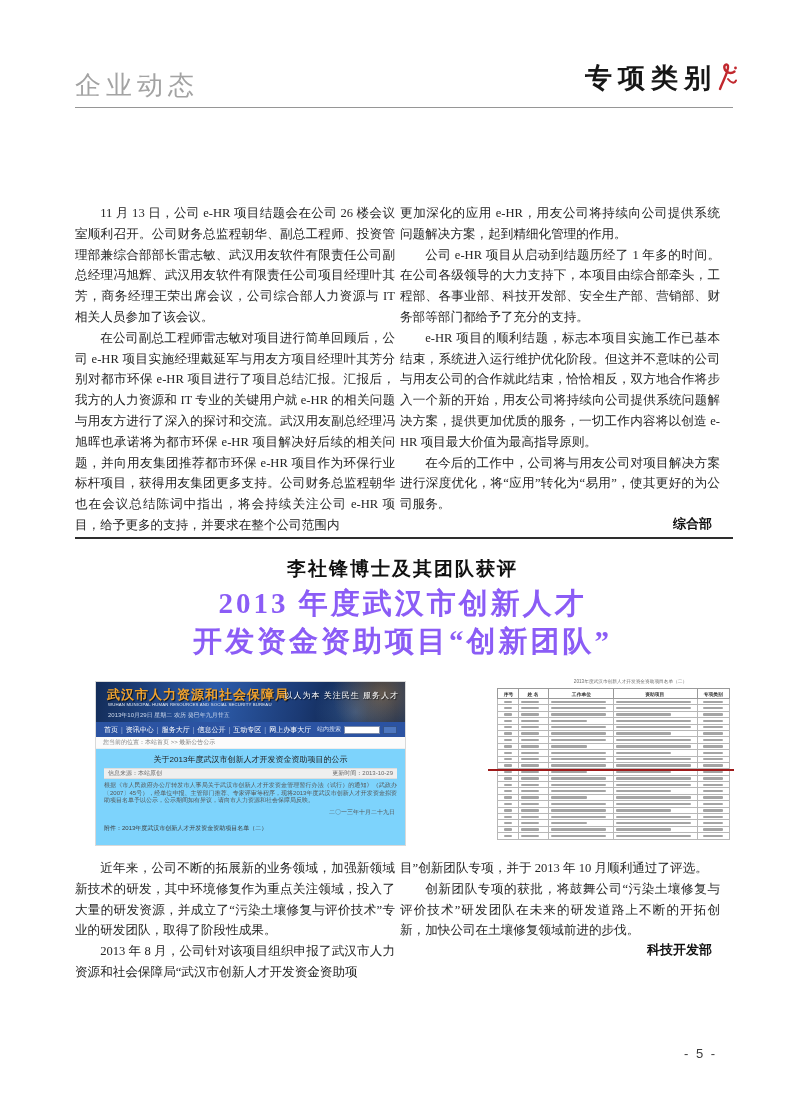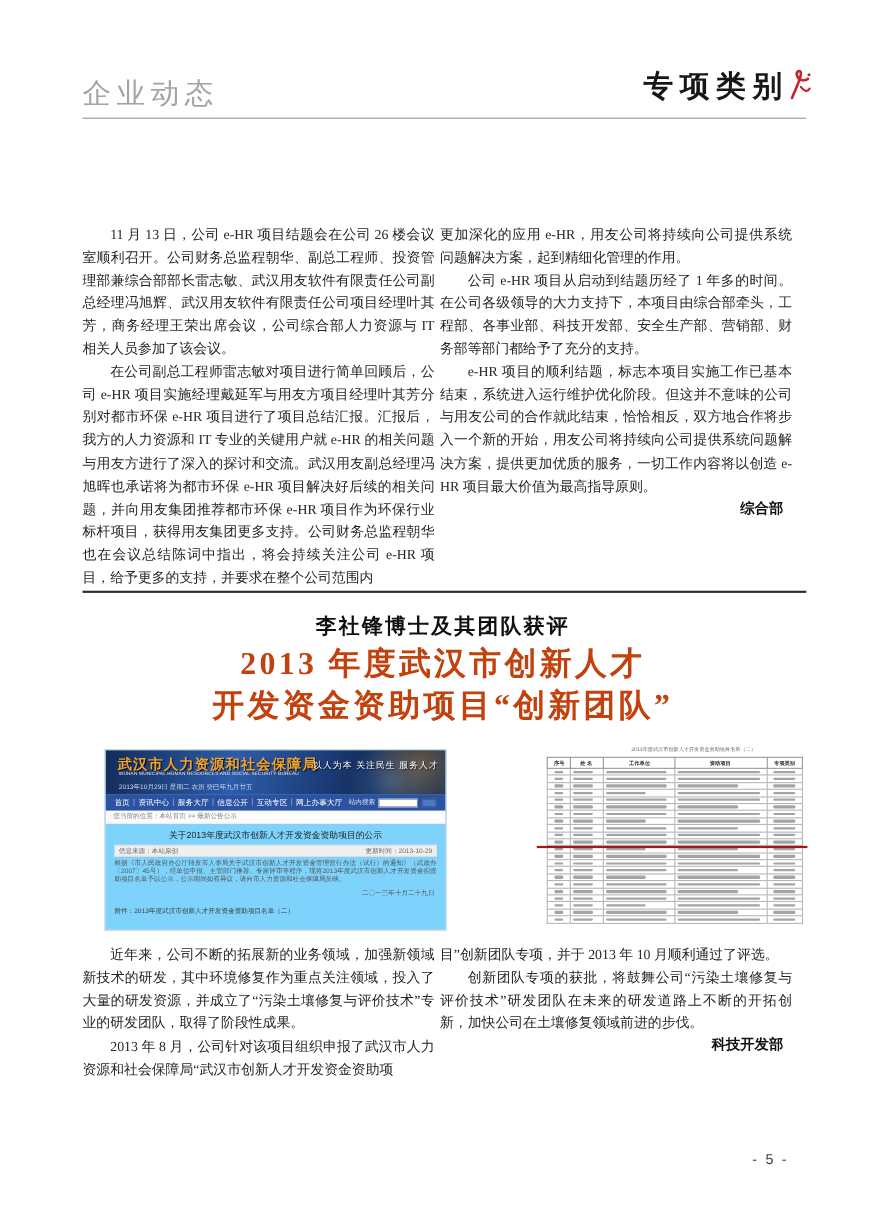--- a/index.html
+++ b/index.html
@@ -27,21 +27,21 @@
   .signature{font-family:Liberation Mono, monospace;font-weight:bold;text-align:right;
         padding-right:8px;margin-top:12px;text-indent:0;font-size:13px;color:#111}
 
   .article-divider{position:absolute;left:75px;top:537px;width:658px;height:2px;background:#2e2e2e}
 
   
   .a2-kicker{position:absolute;left:0;top:556px;width:100%;text-align:center;
         font-family:"Liberation Sans",sans-serif;font-weight:bold;font-size:19px;
         letter-spacing:2px;color:#101010}
   .a2-title{position:absolute;left:0;width:100%;text-align:center;font-weight:bold;
-        font-size:29px;letter-spacing:3px;color:#c2410c}
+        font-size:29px;letter-spacing:3px;color:#8b5cf6}
   .a2-title.l1{top:584px}
   .a2-title.l2{top:622px}
   .cols.a2{top:858px;width:658px}
 
   
   .web-shot{position:absolute;left:95px;top:681px;width:311px;height:165px;background:#7dd3fc;
         border:1px solid #d9d9d9;font-family:"Liberation Sans",sans-serif;overflow:hidden}
   .ws-banner{position:relative;height:40px;color:#fff;
         background:linear-gradient(100deg,#132c58 0%,#2d5cab 38%,#1b3a74 66%,#0a1c3c 88%,#122c57 100%)}
   .ws-banner:after{content:"";position:absolute;right:0;top:0;width:110px;height:100%;
@@ -117,20 +117,21 @@
   <div class="cols a1">
     <div class="col">
         <p>11 月 13 日，公司 e-HR 项目结题会在公司 26 楼会议室顺利召开。公司财务总监程朝华、副总工程师、投资管理部兼综合部部长雷志敏、武汉用友软件有限责任公司副总经理冯旭辉、武汉用友软件有限责任公司项目经理叶其芳，商务经理王荣出席会议，公司综合部人力资源与 IT 相关人员参加了该会议。</p>
         <p>在公司副总工程师雷志敏对项目进行简单回顾后，公司 e-HR 项目实施经理戴延军与用友方项目经理叶其芳分别对都市环保 e-HR 项目进行了项目总结汇报。汇报后，我方的人力资源和 IT 专业的关键用户就 e-HR 的相关问题与用友方进行了深入的探讨和交流。武汉用友副总经理冯旭晖也承诺将为都市环保 e-HR 项目解决好后续的相关问题，并向用友集团推荐都市环保 e-HR 项目作为环保行业标杆项目，获得用友集团更多支持。公司财务总监程朝华也在会议总结陈词中指出，将会持续关注公司 e-HR 项目，给予更多的支持，并要求在整个公司范围内</p>
       </div>
     <div class="col">
       <p class="no-indent">更加深化的应用 e-HR，用友公司将持续向公司提供系统问题解决方案，起到精细化管理的作用。</p>
       <div>
           <p>公司 e-HR 项目从启动到结题历经了 1 年多的时间。在公司各级领导的大力支持下，本项目由综合部牵头，工程部、各事业部、科技开发部、安全生产部、营销部、财务部等部门都给予了充分的支持。</p>
           <p>e-HR 项目的顺利结题，标志本项目实施工作已基本结束，系统进入运行维护优化阶段。但这并不意味的公司与用友公司的合作就此结束，恰恰相反，双方地合作将步入一个新的开始，用友公司将持续向公司提供系统问题解决方案，提供更加优质的服务，一切工作内容将以创造 e-HR 项目最大价值为最高指导原则。</p>
+          <p>在今后的工作中，公司将与用友公司对项目解决方案进行深度优化，将“应用”转化为“易用”，使其更好的为公司服务。</p>
         </div>
       <p class="signature">综合部</p>
     </div>
   </div>
 
   <div class="article-divider"></div>
 
   <div class="a2-kicker">李社锋博士及其团队获评</div>
   <div class="a2-title l1">2013 年度武汉市创新人才</div>
   <div class="a2-title l2">开发资金资助项目“创新团队”</div>

